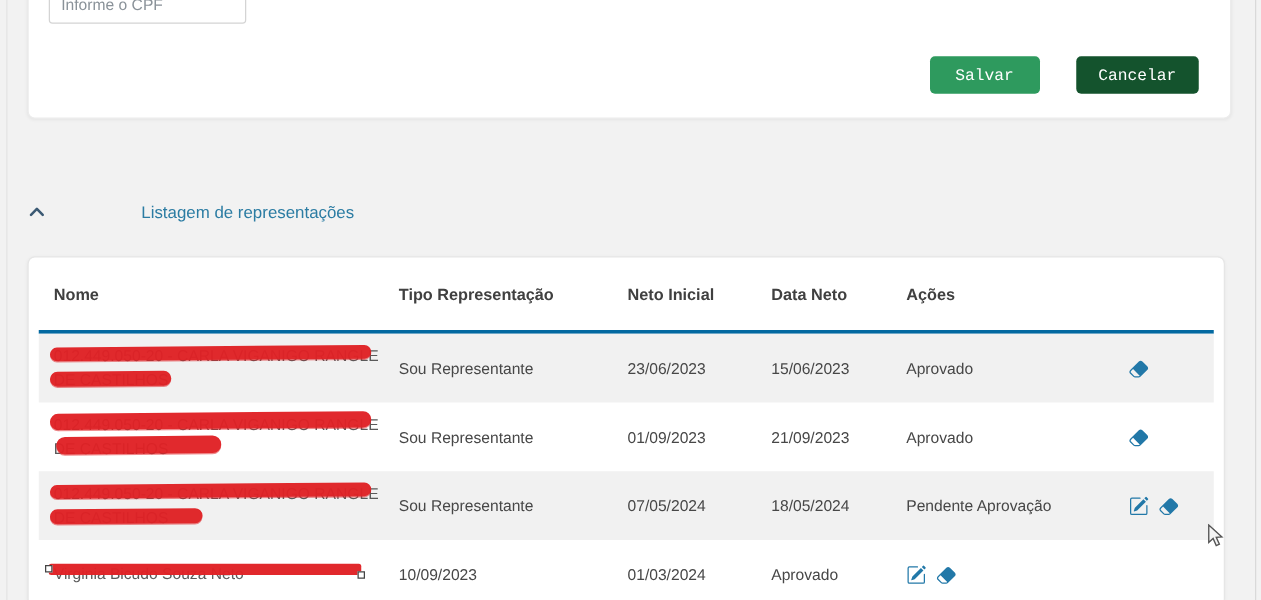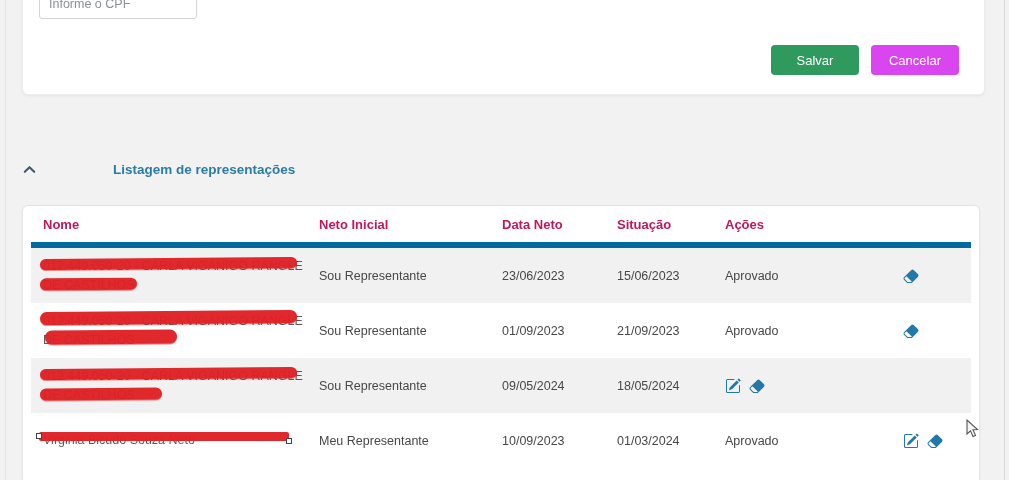--- a/index.html
+++ b/index.html
@@ -24,50 +24,50 @@
     position:absolute; left:16px; top:27px; width:158px; height:31px;
     border:1px solid #d4d4d4; border-radius:3px; background:#fff;
     font-size:12.5px; color:#8a9299; padding:0 9px;
     font-family:"Liberation Sans","DejaVu Sans",sans-serif;
     outline:none;
   }
   .cpf-input::placeholder { color:#8a9299; opacity:1; }
   .btn-row { position:absolute; right:25px; top:84px; display:flex; gap:12px; }
   .btn {
     min-width:88px; height:30px; border:none; border-radius:4px;
-    color:#fff; font-size:13px; font-family:Liberation Sans, sans-serif;
+    color:#fff; font-size:13px; font-family:Liberation Mono, monospace;
     cursor:pointer; padding:0 18px;
   }
   .btn-save { background:#2e9a5e; }
-  .btn-cancel { background:#d946ef; }
+  .btn-cancel { background:#14532d;margin-left:17px; }
 
   
   .section-header { position:absolute; left:22px; top:162px; display:flex; align-items:center; }
   .chevron { width:15px; height:15px; color:#3c5a74; flex:0 0 auto; }
   .section-title {
-    margin-left:28px; color:#2b7ca3; font-weight:bold; font-size:13.5px;padding-left:48px;
+    margin-left:28px; color:#2b7ca3; font-weight:normal; font-size:13.5px;padding-left:48px;
   }
 
   
   .table-card {
     position:absolute; left:22px; top:205px; width:958px; height:280px;
     background:#fff; border:1px solid #e6e6e6; border-radius:6px;
     box-shadow:0 1px 3px rgba(0,0,0,.05);
     padding:0 8px;
   }
   .t-row {
     display:grid;
     grid-template-columns:276px 183px 115px 108px 178px 1fr;
     padding:0 12px;
     align-items:center;
   }
   .t-head {
-    height:42px;
-    border-bottom:6px solid #0369a1;
-    font-weight:bold; font-size:13px; color:#be185d;
+    height:61px;
+    border-bottom:3px solid #0369a1;
+    font-weight:bold; font-size:13px; color:#404040;
   }
   .t-body .t-row { min-height:55px; font-size:12.5px; color:#474747; }
   .t-body .t-row.striped { background:#f1f1f1; }
   .cell-nome { position:relative; line-height:19px; padding:6px 0; color:#5a5a5a; font-size:12.5px; }
   .cell-acoes { display:flex; gap:8px; align-items:center; }
   .action-icon { width:16px; height:16px; color:#2278a8; cursor:pointer; }
 
   
   .scribble {
     position:absolute; background:#e02125; border-radius:7px;
@@ -110,23 +110,23 @@
 <div class="section-header">
   <svg class="chevron" viewBox="0 0 16 16" fill="none" stroke="currentColor" stroke-width="2.2" stroke-linecap="round" stroke-linejoin="round">
     <polyline points="3,10.5 8,5.5 13,10.5"></polyline>
   </svg>
   <span class="section-title">Listagem de representações</span>
 </div>
 
 <div class="table-card">
   <div class="t-row t-head">
     <div>Nome</div>
+    <div>Tipo Representação</div>
     <div>Neto Inicial</div>
     <div>Data Neto</div>
-    <div>Situação</div>
     <div>Ações</div>
   </div>
   <div class="t-body" id="table-body">
   <div class="t-row r0 striped">
     <div class="cell-nome">
       <span class="nome-text">012.449.050-20 - CARLA VIGANIGO RANGLE DE CASTILHOS</span>
     <div class="scribble scribble-a"></div><div class="scribble scribble-b"></div></div>
     <div class="cell-tipo">Sou Representante</div>
     <div class="cell-di">23/06/2023</div>
     <div class="cell-df">15/06/2023</div>
@@ -151,38 +151,38 @@
             <path d="M8.086 2.207a2 2 0 0 1 2.828 0l3.879 3.879a2 2 0 0 1 0 2.828l-5.5 5.5A2 2 0 0 1 7.879 15H5.12a2 2 0 0 1-1.414-.586l-2.5-2.5a2 2 0 0 1 0-2.828l6.879-6.879zm.66 11.34L3.453 8.254 1.914 9.793a1 1 0 0 0 0 1.414l2.5 2.5a1 1 0 0 0 .707.293H7.88a1 1 0 0 0 .707-.293l.16-.16z"></path>
           </svg>
         </div>
   </div>
 
   <div class="t-row r2 striped">
     <div class="cell-nome">
       <span class="nome-text">012.449.050-20 - CARLA VIGANIGO RANGLE DE CASTILHOS</span>
     <div class="scribble scribble-a"></div><div class="scribble scribble-b"></div></div>
     <div class="cell-tipo">Sou Representante</div>
-    <div class="cell-di">09/05/2024</div>
+    <div class="cell-di">07/05/2024</div>
     <div class="cell-df">18/05/2024</div>
+    <div class="cell-sit">Pendente Aprovação</div>
     <div class="cell-acoes">
           <svg class="action-icon" viewBox="0 0 16 16" fill="currentColor">
             <path d="M15.502 1.94a.5.5 0 0 1 0 .706L14.459 3.69l-2-2L13.502.646a.5.5 0 0 1 .707 0l1.293 1.293zm-1.75 2.456-2-2L4.939 9.21a.5.5 0 0 0-.121.196l-.805 2.414a.25.25 0 0 0 .316.316l2.414-.805a.5.5 0 0 0 .196-.12l6.813-6.814z"></path>
             <path d="M1 13.5A1.5 1.5 0 0 0 2.5 15h11a1.5 1.5 0 0 0 1.5-1.5v-6a.5.5 0 0 0-1 0v6a.5.5 0 0 1-.5.5h-11a.5.5 0 0 1-.5-.5v-11a.5.5 0 0 1 .5-.5H9a.5.5 0 0 0 0-1H2.5A1.5 1.5 0 0 0 1 2.5v11z"></path>
           </svg>
           <svg class="action-icon" viewBox="0 0 16 16" fill="currentColor">
             <path d="M8.086 2.207a2 2 0 0 1 2.828 0l3.879 3.879a2 2 0 0 1 0 2.828l-5.5 5.5A2 2 0 0 1 7.879 15H5.12a2 2 0 0 1-1.414-.586l-2.5-2.5a2 2 0 0 1 0-2.828l6.879-6.879zm.66 11.34L3.453 8.254 1.914 9.793a1 1 0 0 0 0 1.414l2.5 2.5a1 1 0 0 0 .707.293H7.88a1 1 0 0 0 .707-.293l.16-.16z"></path>
           </svg>
         </div>
   </div>
 
   <div class="t-row r3">
     <div class="cell-nome">
       <span class="nome-text">Virginia Bicudo Souza Neto</span>
     <div class="red-bar"></div><div class="handle handle-l"></div><div class="handle handle-r"></div></div>
-    <div class="cell-tipo">Meu Representante</div>
     <div class="cell-di">10/09/2023</div>
     <div class="cell-df">01/03/2024</div>
     <div class="cell-sit">Aprovado</div>
     <div class="cell-acoes">
           <svg class="action-icon" viewBox="0 0 16 16" fill="currentColor">
             <path d="M15.502 1.94a.5.5 0 0 1 0 .706L14.459 3.69l-2-2L13.502.646a.5.5 0 0 1 .707 0l1.293 1.293zm-1.75 2.456-2-2L4.939 9.21a.5.5 0 0 0-.121.196l-.805 2.414a.25.25 0 0 0 .316.316l2.414-.805a.5.5 0 0 0 .196-.12l6.813-6.814z"></path>
             <path d="M1 13.5A1.5 1.5 0 0 0 2.5 15h11a1.5 1.5 0 0 0 1.5-1.5v-6a.5.5 0 0 0-1 0v6a.5.5 0 0 1-.5.5h-11a.5.5 0 0 1-.5-.5v-11a.5.5 0 0 1 .5-.5H9a.5.5 0 0 0 0-1H2.5A1.5 1.5 0 0 0 1 2.5v11z"></path>
           </svg>
           <svg class="action-icon" viewBox="0 0 16 16" fill="currentColor">
             <path d="M8.086 2.207a2 2 0 0 1 2.828 0l3.879 3.879a2 2 0 0 1 0 2.828l-5.5 5.5A2 2 0 0 1 7.879 15H5.12a2 2 0 0 1-1.414-.586l-2.5-2.5a2 2 0 0 1 0-2.828l6.879-6.879zm.66 11.34L3.453 8.254 1.914 9.793a1 1 0 0 0 0 1.414l2.5 2.5a1 1 0 0 0 .707.293H7.88a1 1 0 0 0 .707-.293l.16-.16z"></path>

